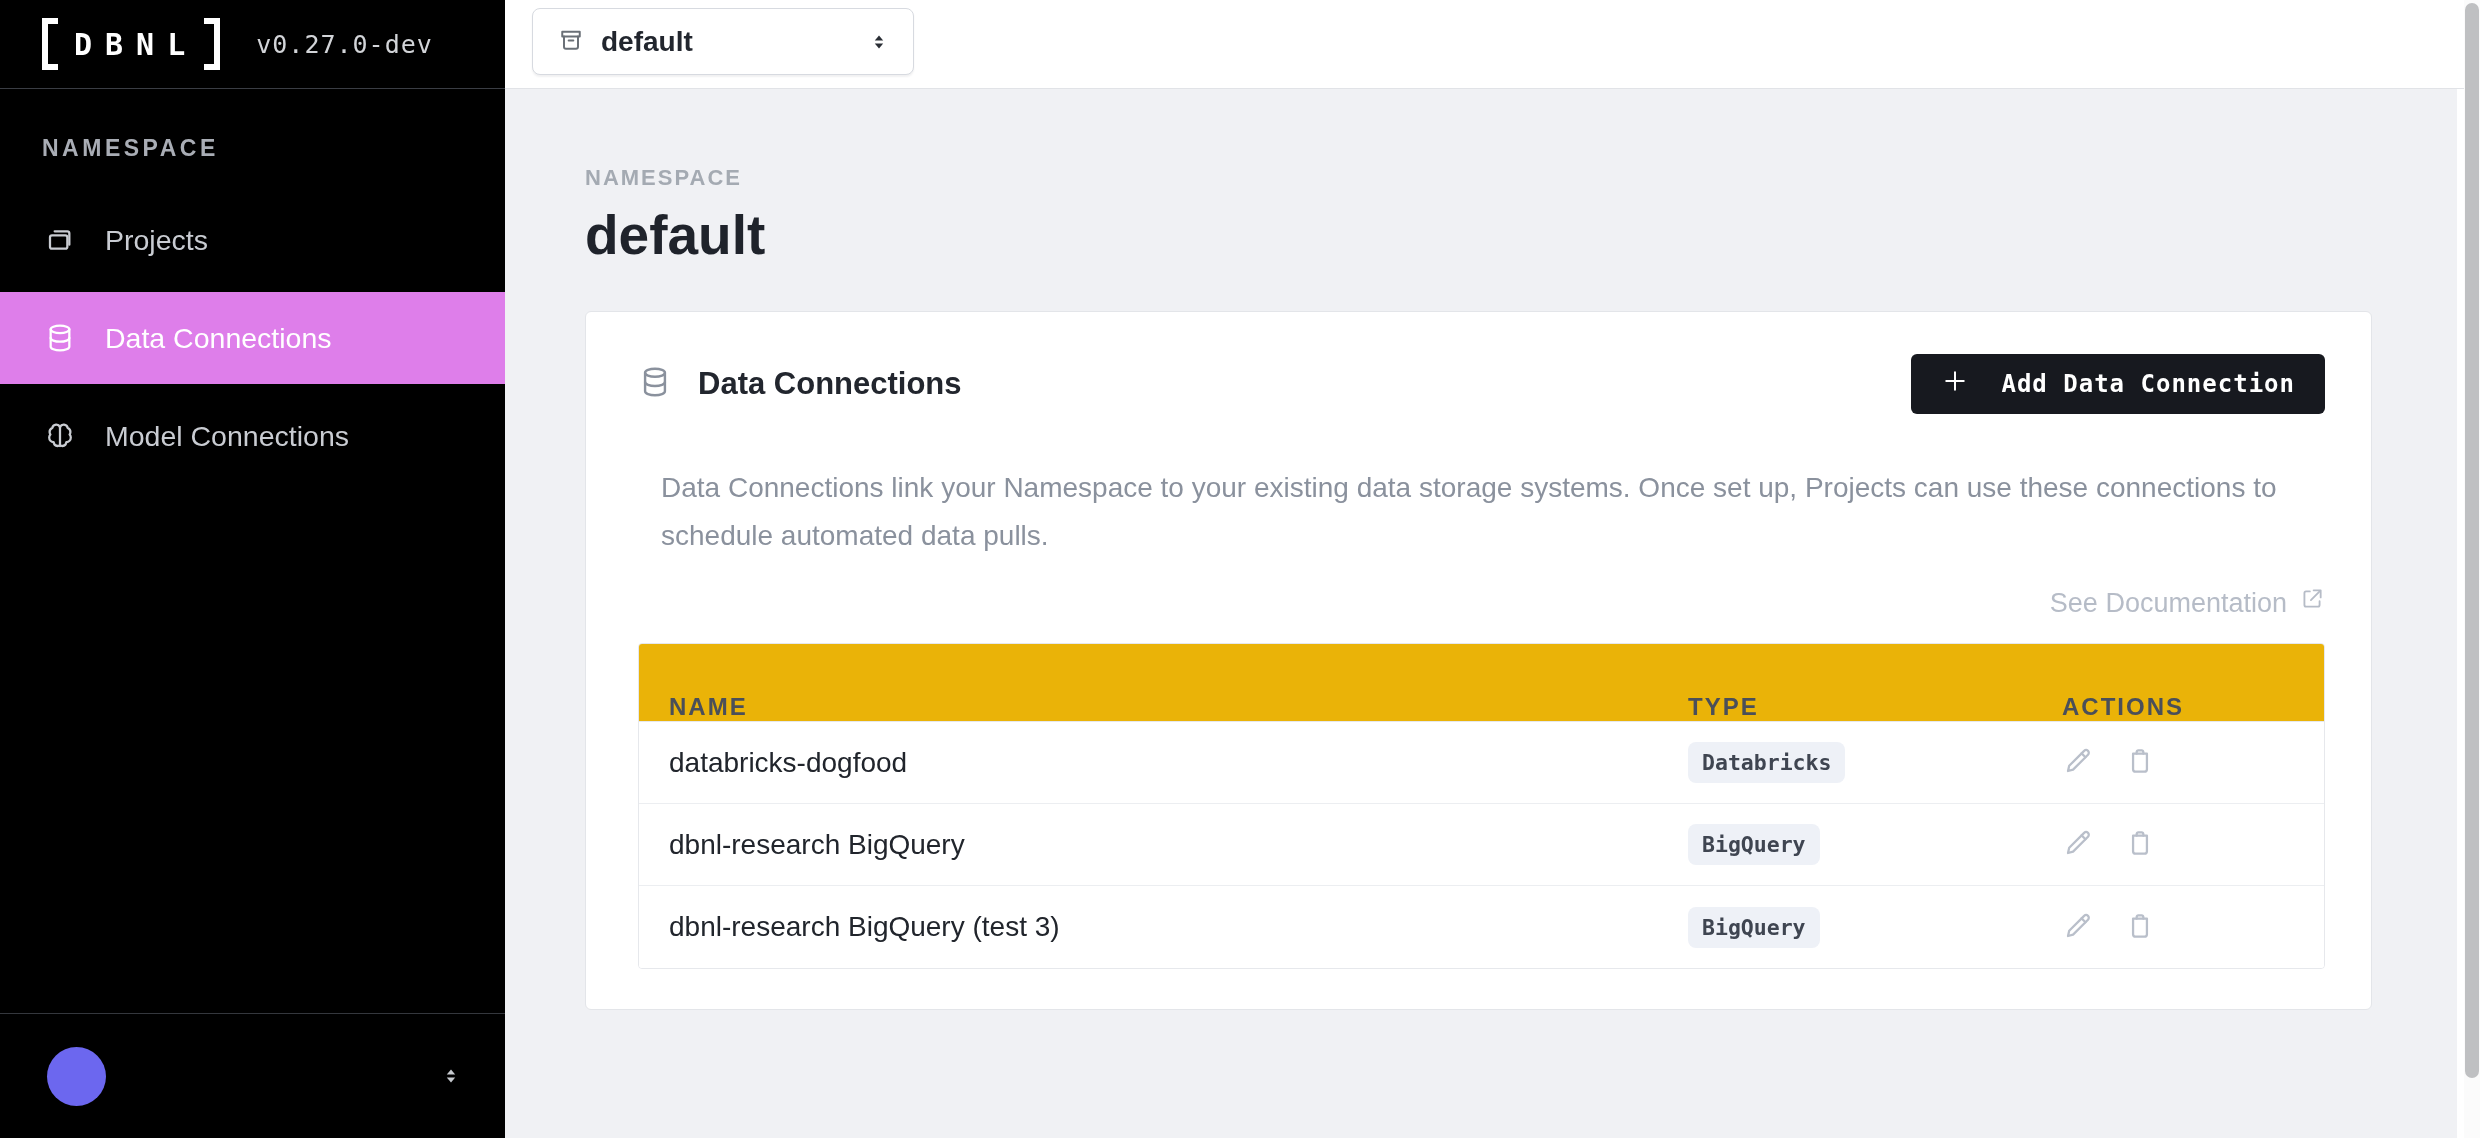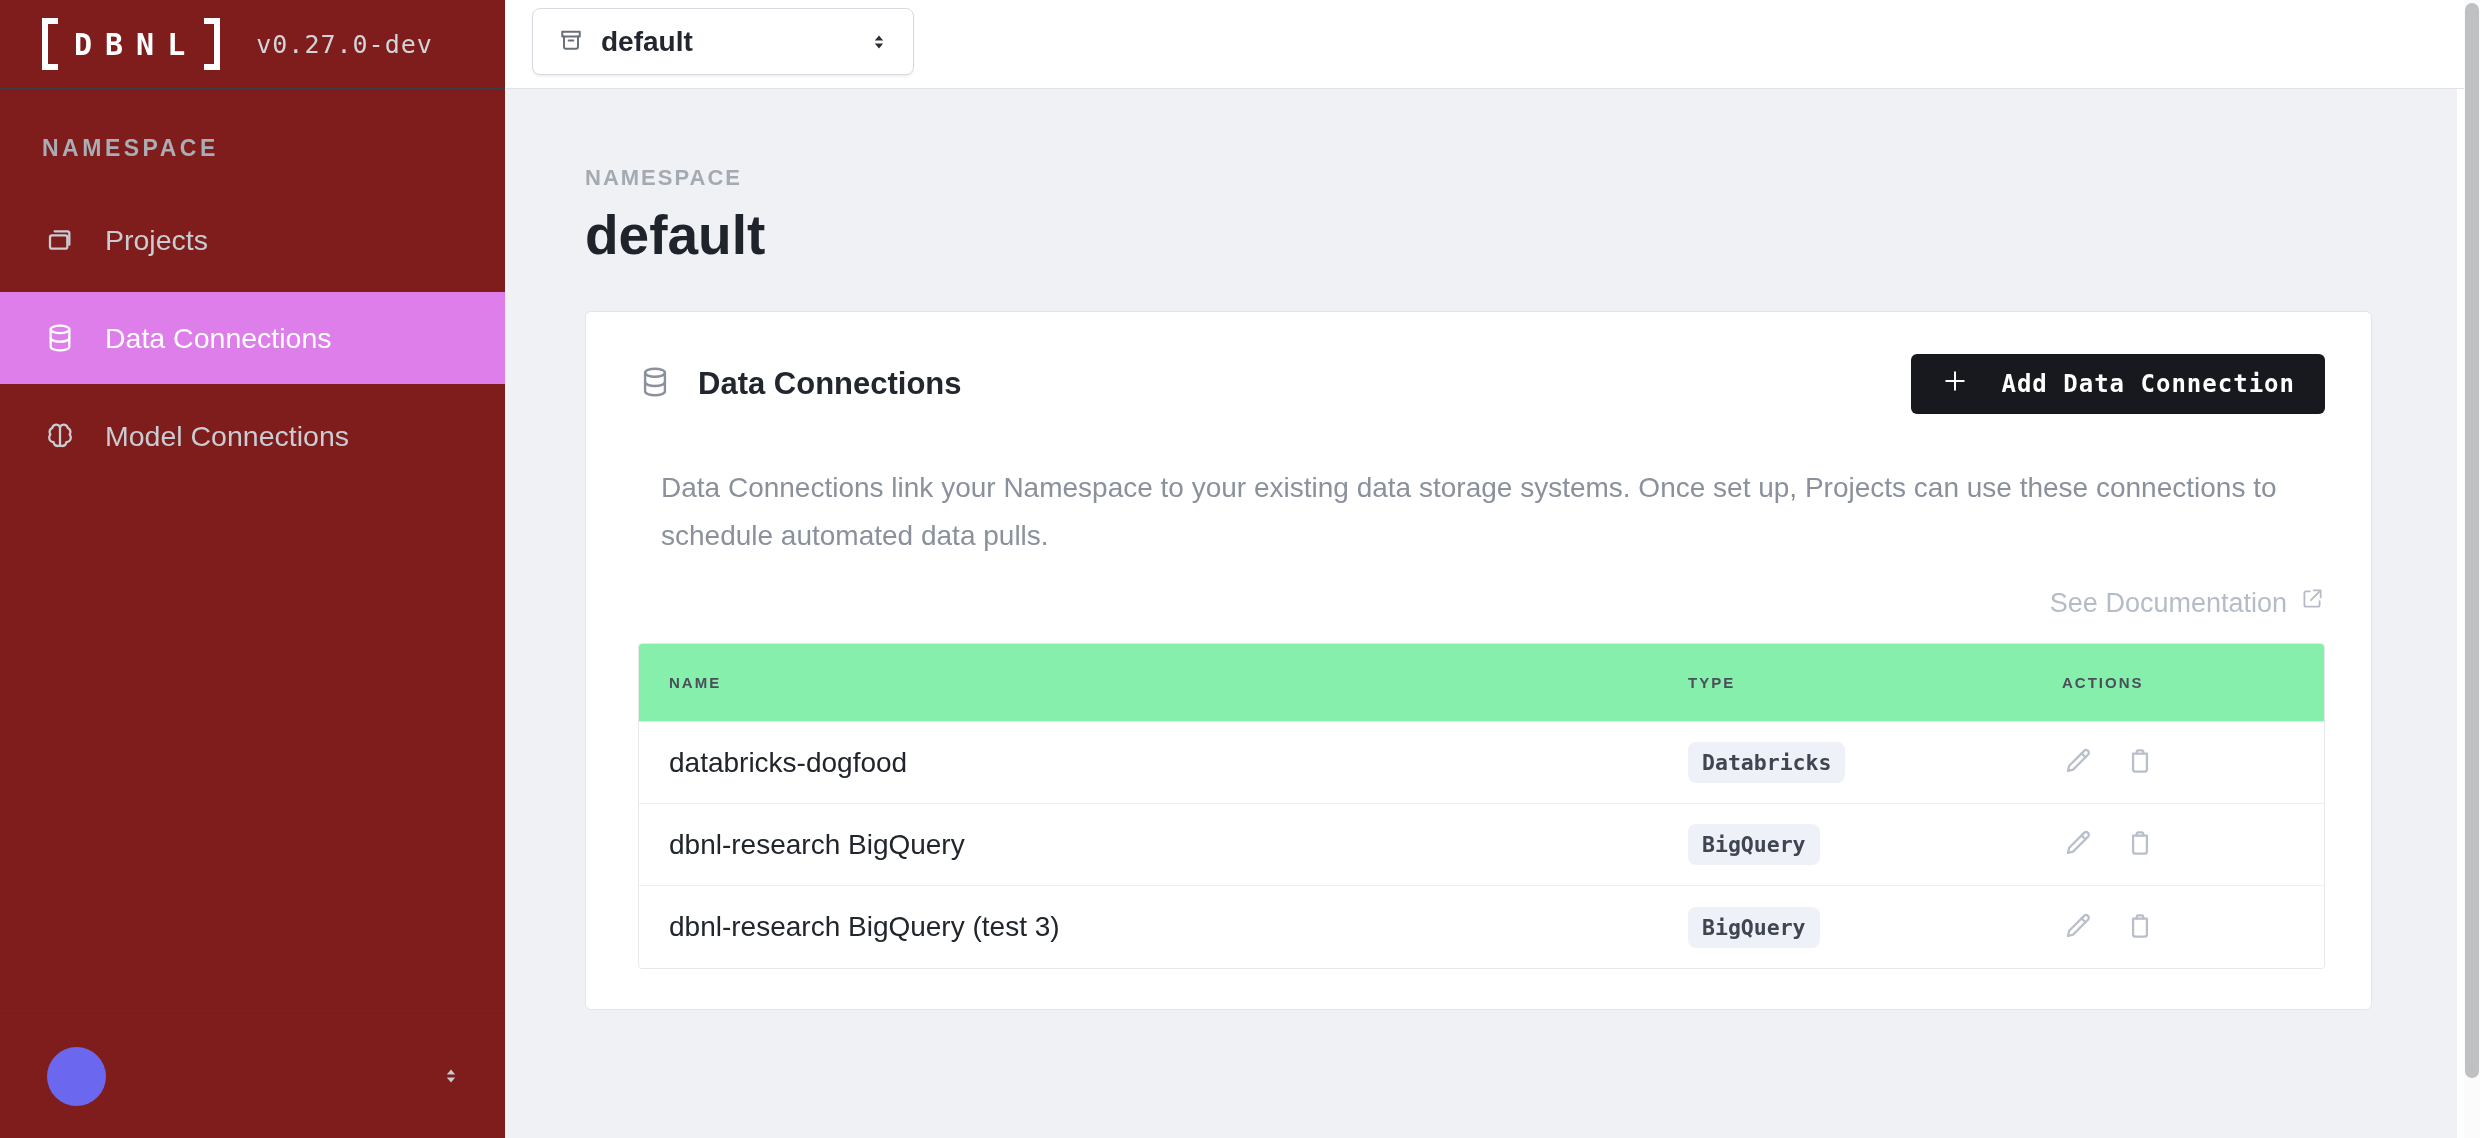--- a/index.html
+++ b/index.html
@@ -3,21 +3,21 @@
 <meta charset="utf-8">
 <style>
   * { margin:0; padding:0; box-sizing:border-box; }
   html,body { width:2480px; height:1138px; background:#ffffff; overflow:hidden;
     font-family:"Liberation Sans", sans-serif; }
   .mono { font-family:"DejaVu Sans Mono", monospace; }
 
   .app { position:relative; display:flex; width:2480px; height:1138px; }
 
   
-  .sidebar { width:505px; min-width:505px; height:100%; background:#7f1d1d;
+  .sidebar { width:505px; min-width:505px; height:100%; background:#000000;
     display:flex; flex-direction:column; color:#C9CCD2; }
   .logo-row { height:89px; display:flex; align-items:center; padding-left:42px;
     border-bottom:1px solid #3a3d44; }
   .logo { display:flex; align-items:center; height:52px; cursor:pointer; }
   .bracket { width:16px; height:52px; border:6px solid #ffffff; }
   .bracket.left { border-right:none; }
   .bracket.right { border-left:none; }
   .logo-text { color:#ffffff; font-weight:700; font-size:30px; letter-spacing:13px;
     padding:0 6px 0 16px; font-family:"DejaVu Sans Mono", monospace; }
   .version { margin-left:36px; font-size:25px; color:#d2d4d8; letter-spacing:1px; }
@@ -62,22 +62,22 @@
     padding:0 30px; font-size:24px; font-family:"DejaVu Sans Mono", monospace;
     font-weight:600; cursor:pointer; letter-spacing:1px; }
   .card-desc { margin:50px 0 0 23px; width:1660px; font-size:28px; line-height:48px;
     color:#8a919d; }
   .doc-row { display:flex; justify-content:flex-end; margin-top:26px; }
   .doc-link { display:flex; align-items:flex-end; gap:12px; font-size:27px;
     color:#b6bcc7; cursor:pointer; }
 
   
   .table { margin-top:24px; border:1px solid #e6e8ec; border-radius:4px; overflow:hidden; }
-  .t-head { display:flex; align-items:center; height:78px; background:#86efac;
-    border-bottom:1px solid #e6e8ec; font-size:15px; font-weight:700;
+  .t-head { display:flex; align-items:flex-end; height:78px; background:#eab308;
+    border-bottom:1px solid #e6e8ec; font-size:24px; font-weight:700;
     letter-spacing:2px; color:#4a4f59; }
   .t-row { display:flex; align-items:center; height:82px; background:#ffffff;
     border-bottom:1px solid #eceef1; }
   .t-row:last-child { border-bottom:none; }
   .col-name { flex:1; padding-left:30px; }
   .col-type { width:374px; }
   .col-actions { width:262px; display:flex; align-items:center; }
   .t-row .col-name { font-size:28px; color:#21252c; }
   .type-badge { display:inline-block; font-family:"DejaVu Sans Mono", monospace;
     font-size:21.5px; font-weight:600; color:#3f4551; background:#EEF1F7;

